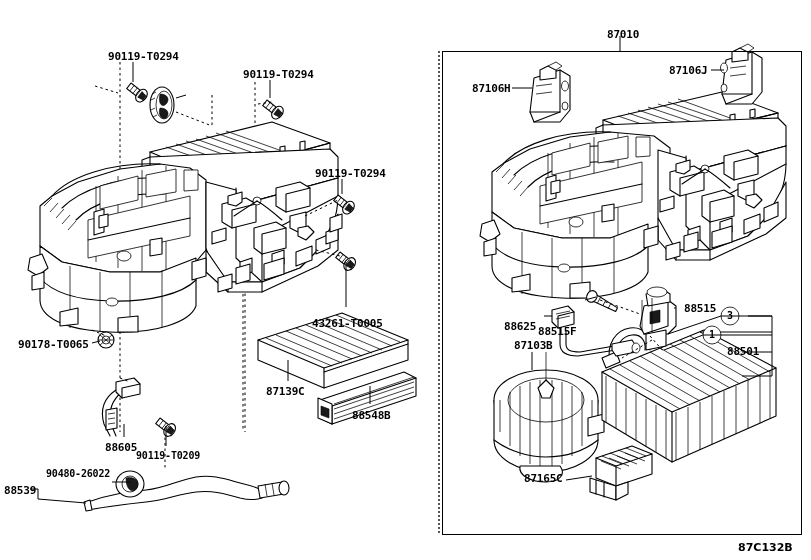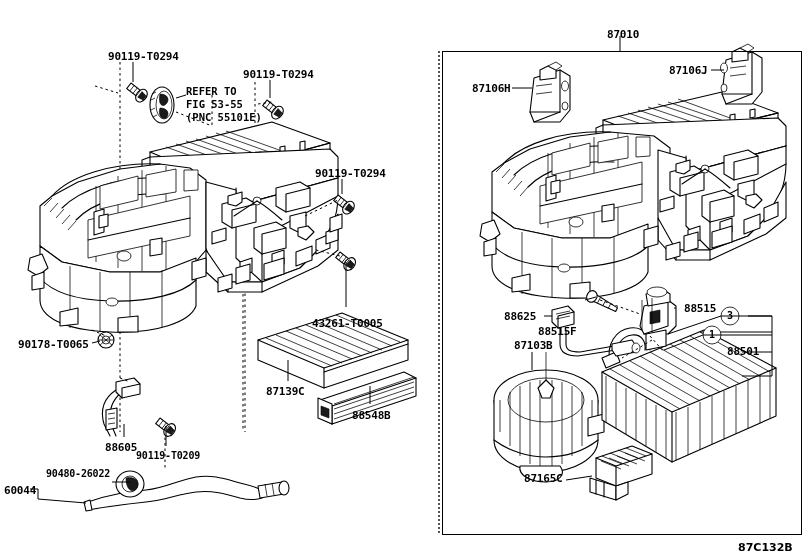--- a/index.html
+++ b/index.html
@@ -542,31 +542,30 @@
 
   <div class="lbl" style="left:108px;top:50px;">90119-T0294</div>
   <div class="lbl" style="left:243px;top:68px;">90119-T0294</div>
   <div class="lbl" style="left:315px;top:167px;">90119-T0294</div>
   <div class="lbl" style="left:312px;top:317px;">43261-T0005</div>
   <div class="lbl" style="left:18px;top:338px;">90178-T0065</div>
   <div class="lbl" style="left:266px;top:385px;">87139C</div>
   <div class="lbl" style="left:352px;top:409px;">88548B</div>
   <div class="lbl" style="left:105px;top:441px;">88605</div>
   <div class="lbl small" style="left:136px;top:450px;">90119-T0209</div>
-  <div class="lbl" style="left:4px;top:484px;">60044</div>
+  <div class="lbl" style="left:4px;top:484px;">88539</div>
   <div class="lbl small" style="left:46px;top:468px;">90480-26022</div>
 
-  <div class="refbox" style="left:186px;top:85px;"><span>REFER TO</span><br><span>FIG 53-55</span><br><span>(PNC 55101E)</span></div>
 
   <div class="lbl" style="left:607px;top:28px;">87010</div>
   <div class="lbl" style="left:472px;top:82px;">87106H</div>
   <div class="lbl" style="left:669px;top:64px;">87106J</div>
   <div class="lbl" style="left:538px;top:293px;margin-top:32px;">88515F</div>
   <div class="lbl" style="left:684px;top:302px;">88515</div>
-  <div class="lbl" style="left:504px;top:310px;text-align:right;">88625</div>
+  <div class="lbl" style="left:504px;top:320px;text-align:right;">88625</div>
   <div class="lbl" style="left:514px;top:339px;">87103B</div>
   <div class="lbl" style="left:727px;top:345px;">88501</div>
   <div class="lbl" style="left:524px;top:472px;">87165C</div>
 
   <div class="lbl small" style="left:727px;top:310px;">3</div>
   <div class="lbl small" style="left:709px;top:329px;">1</div>
 
   <div class="footcode" style="left:738px;top:541px;">87C132B</div>
 
 </div>

